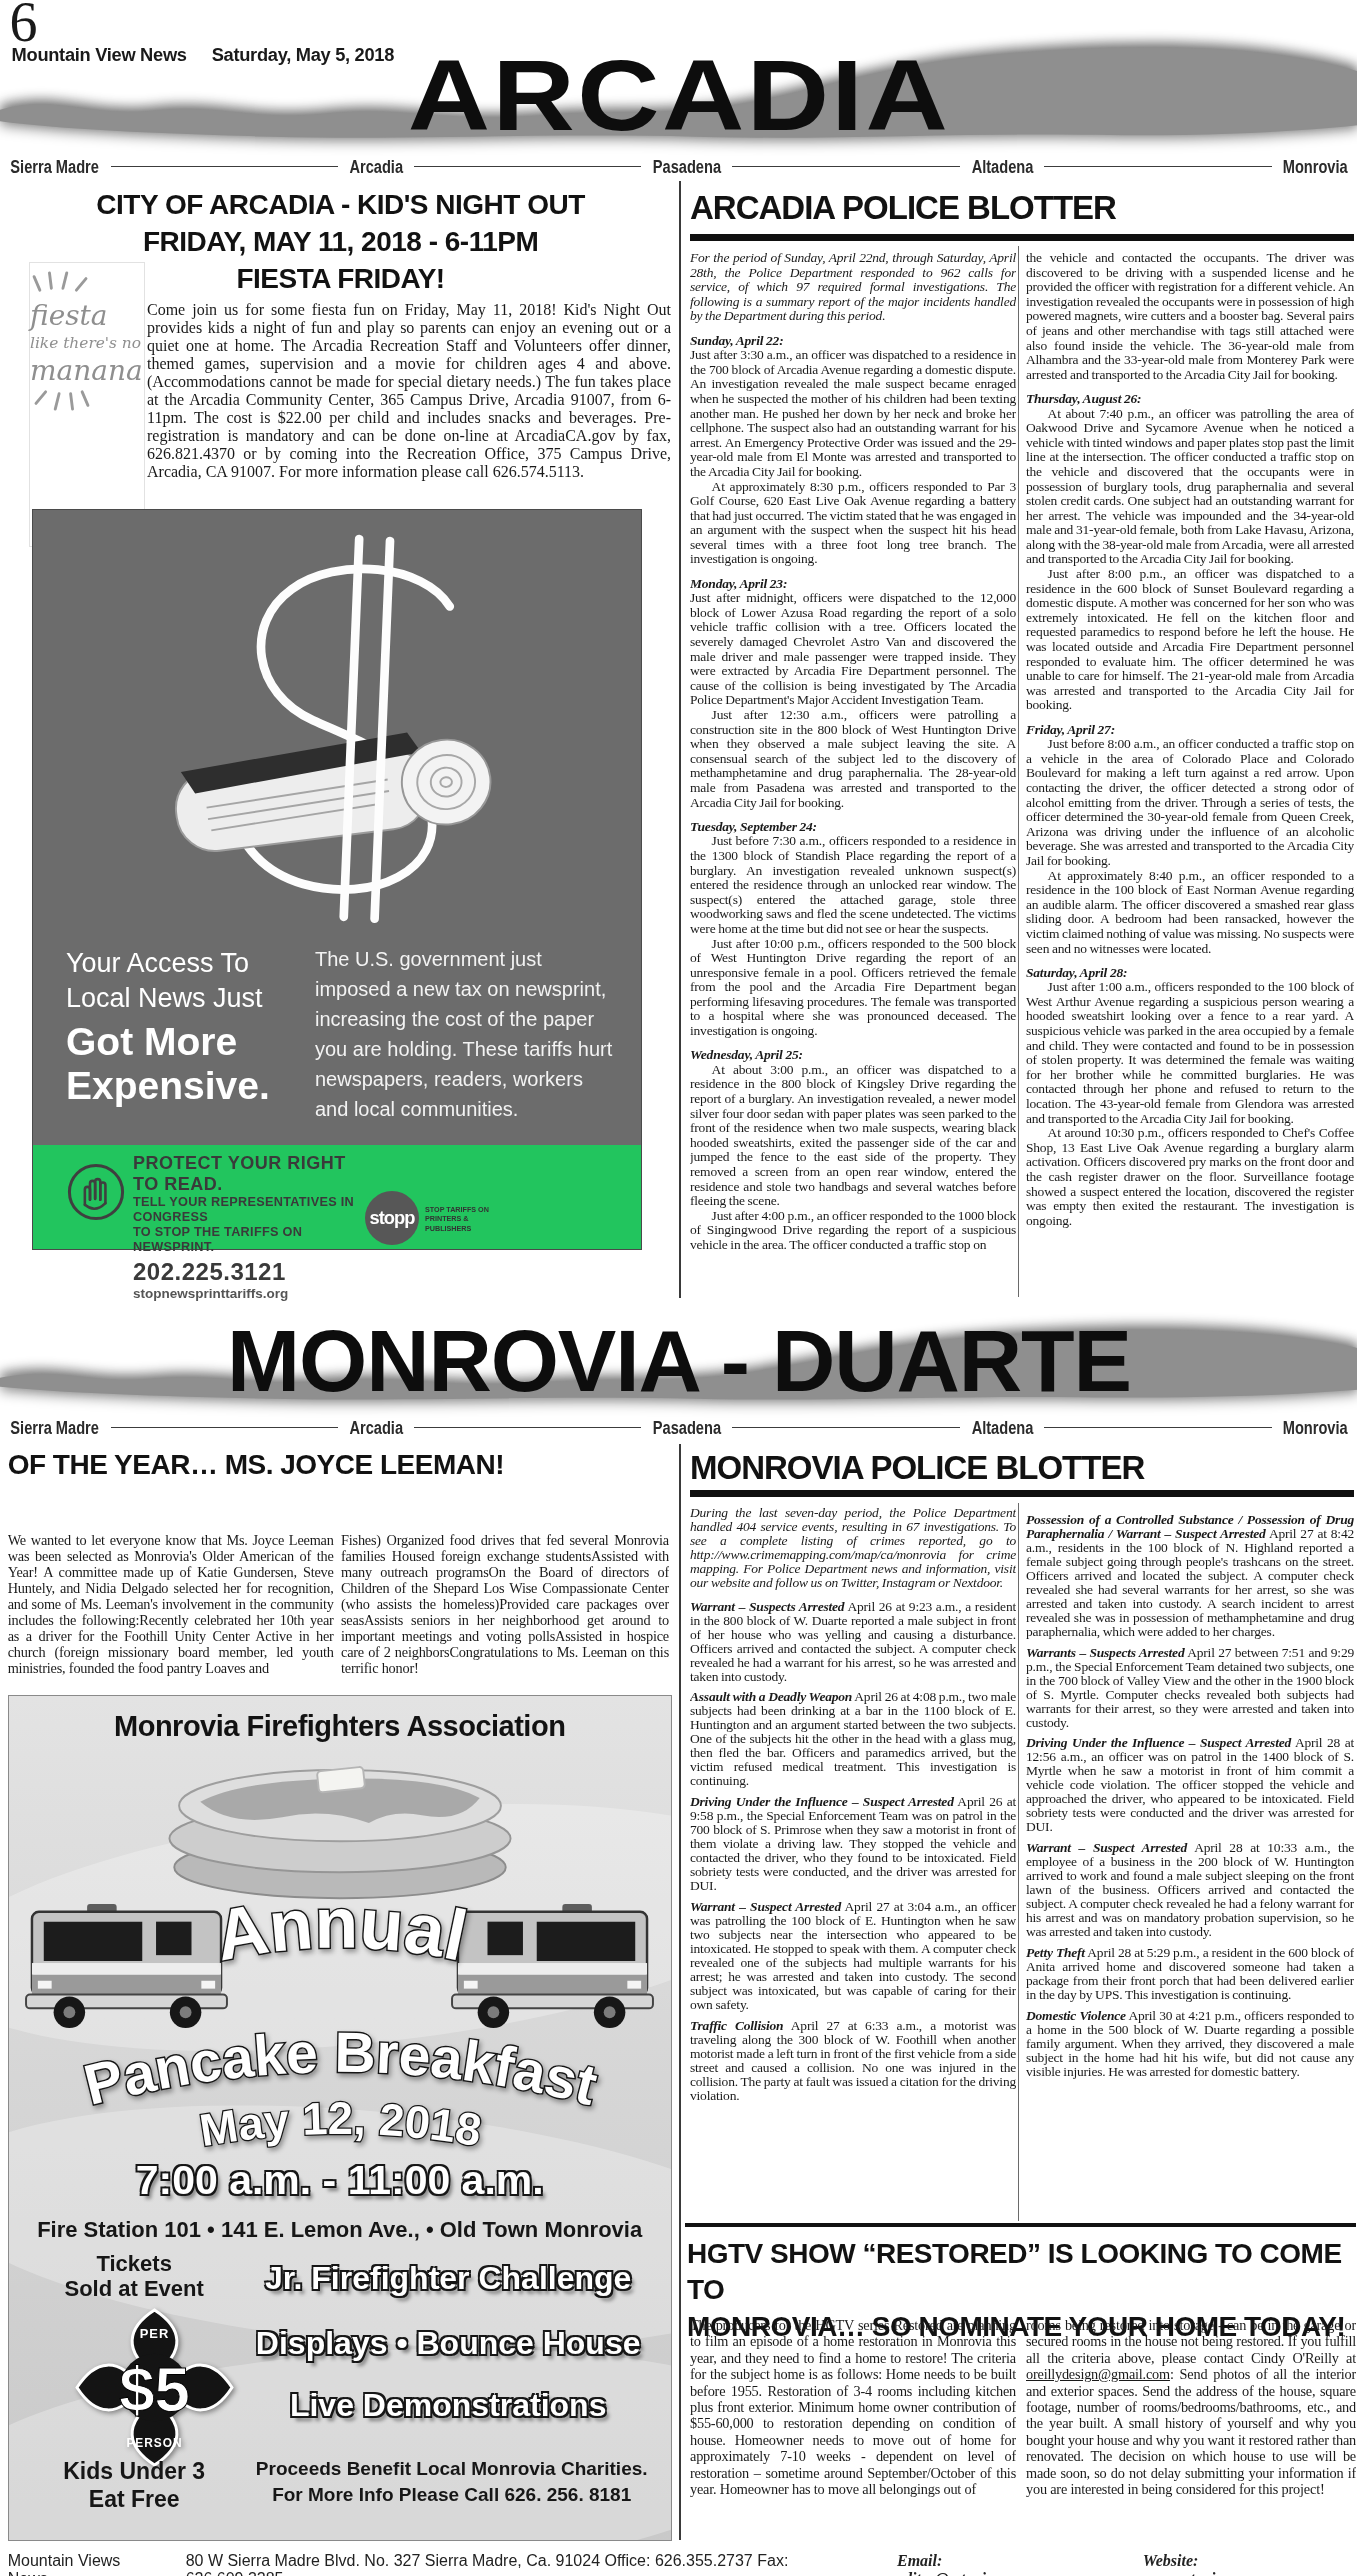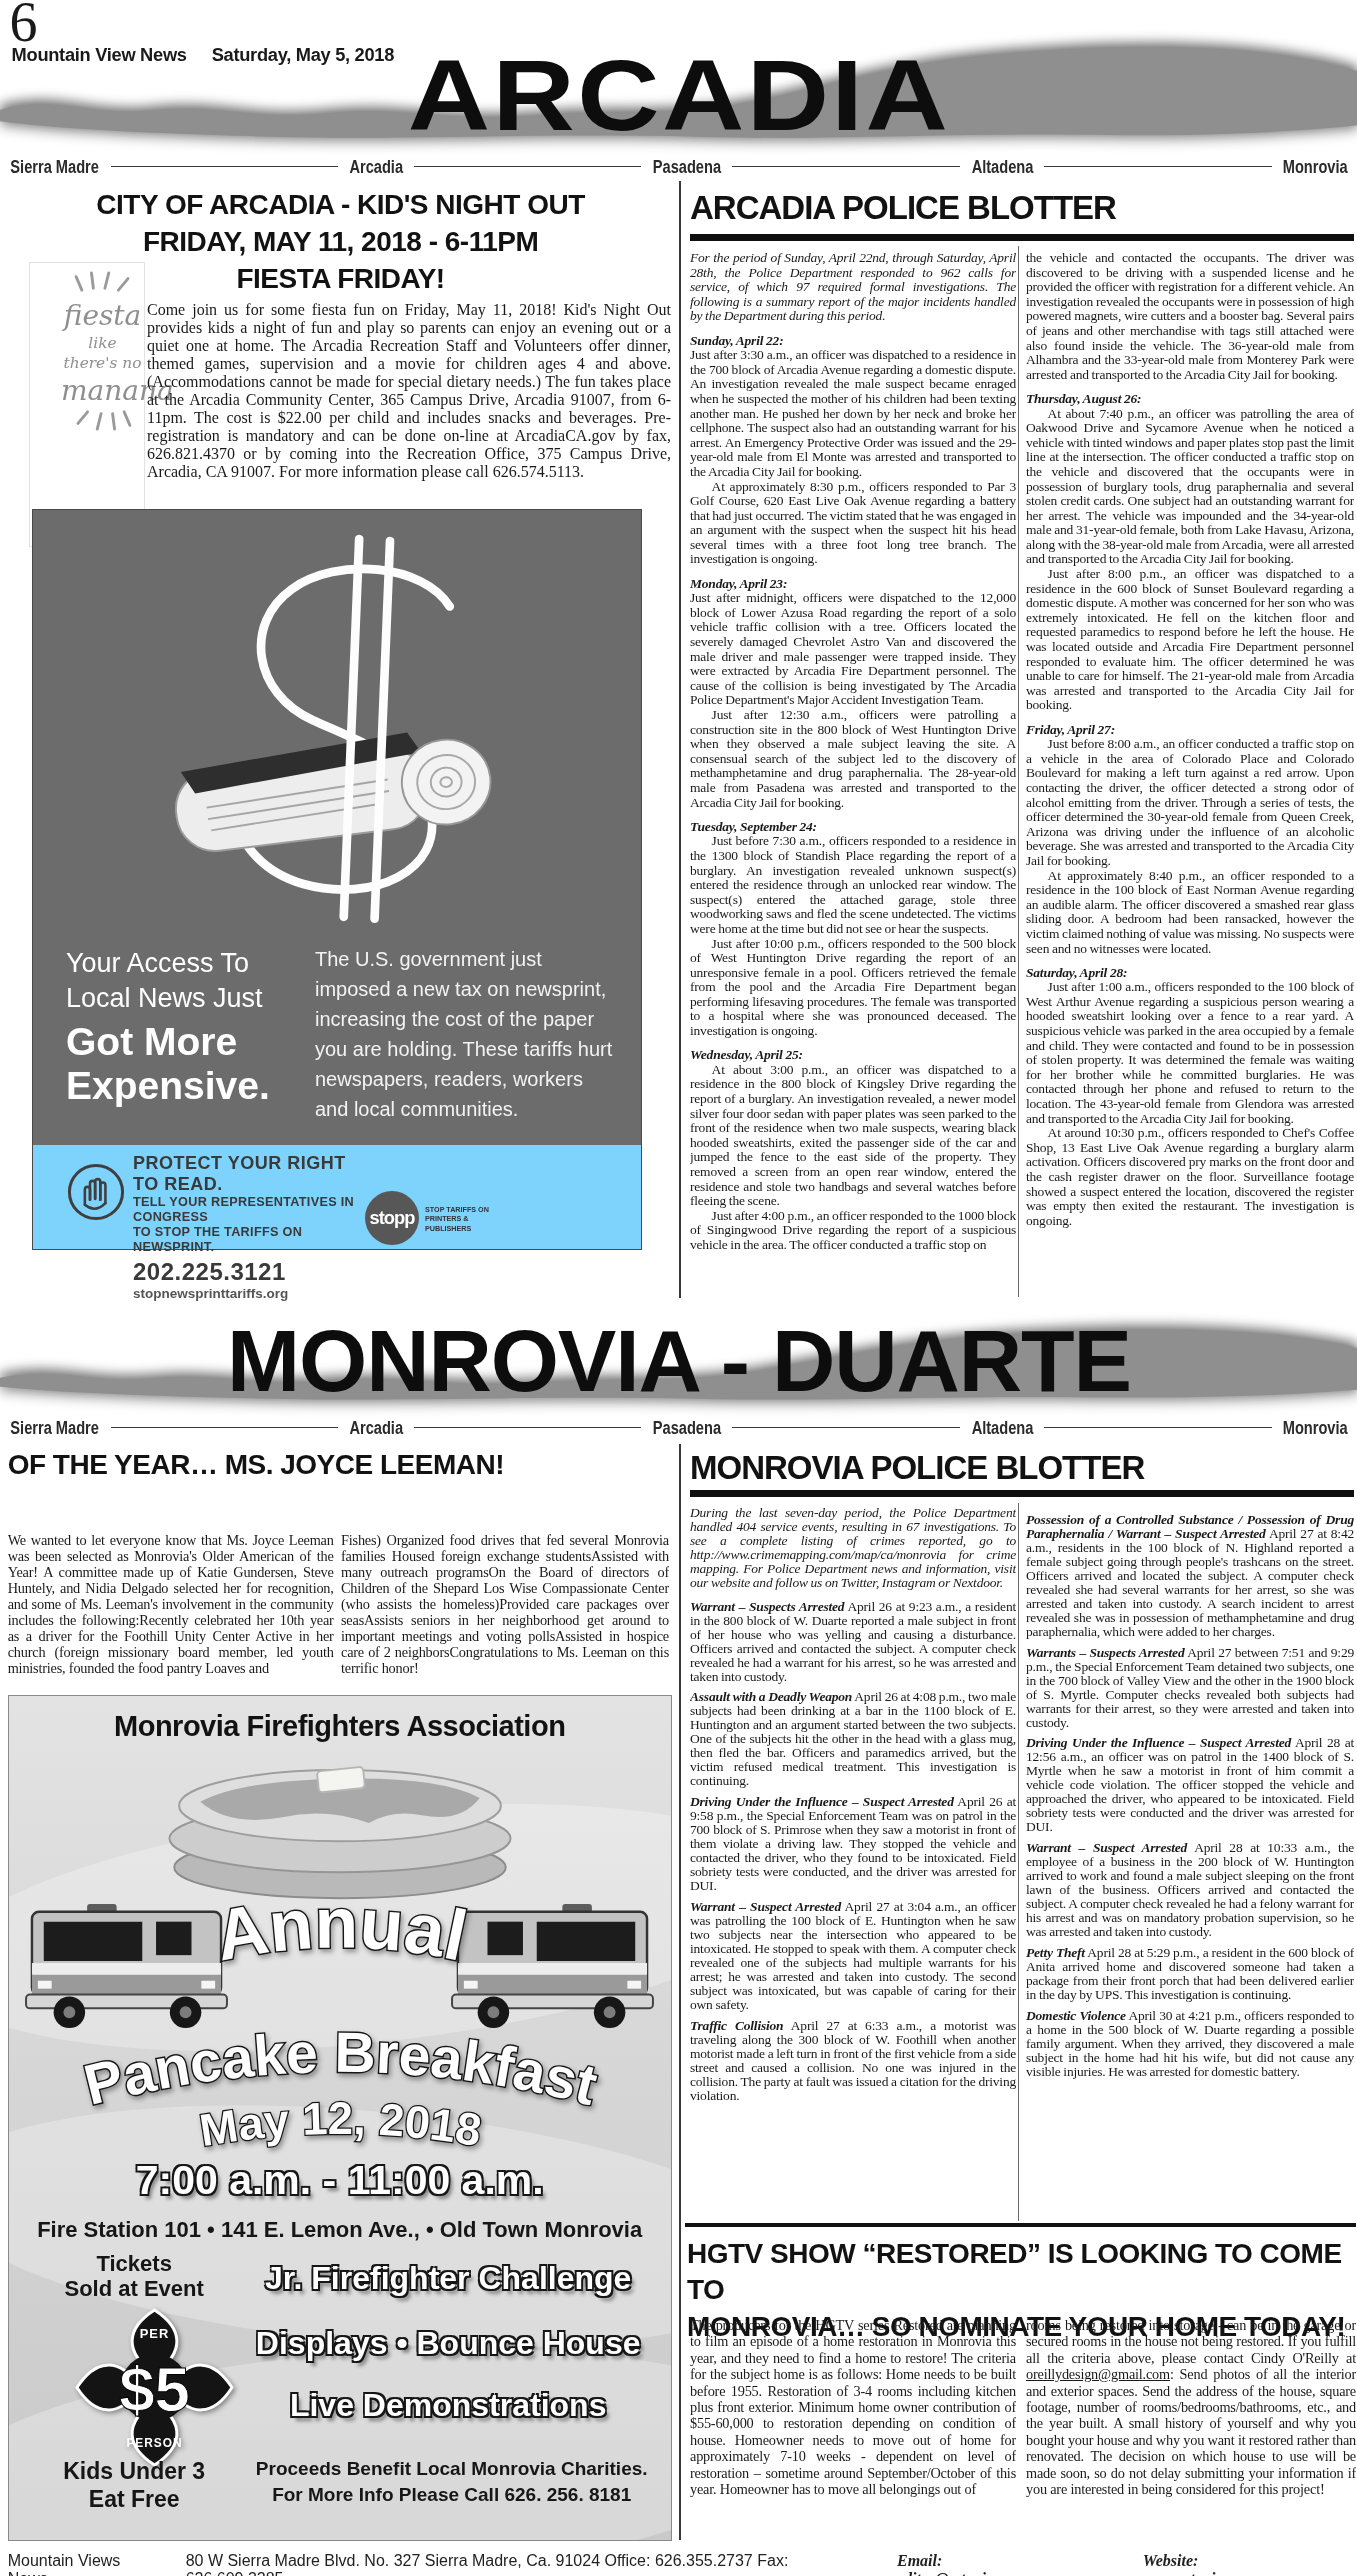--- a/index.html
+++ b/index.html
@@ -31,36 +31,36 @@
   .cities .city { display:inline-block; transform:scale(.95,1.25); white-space:nowrap; }
   #cities-arcadia { top:155px; }
   #cities-monrovia { top:1416px; }
 
   
   .vdiv { width:1.9px; background:#3a3a3a; }
   .coldiv { width:1px; background:#6a6a6a; }
 
   
   #kids-title { left:9.6px; top:187px; width:662px; text-align:center; font-size:28px; line-height:1.32; }
-  #fiesta { left:29px; top:262px; width:116px; height:285px; border:1px solid #e2e2e2; text-align:center;
-            color:#8f8f8f; font-family:"DejaVu Serif",serif; font-style:italic; padding-top:5.8px;padding-left:31px; }
+  #fiesta { left:29px; top:262px; width:116px; height:285px; border:1px solid #e2e2e2; text-align:left;
+            color:#8f8f8f; font-family:"DejaVu Serif",serif; font-style:italic; padding-top:5.8px; }
   #fiesta .w1,#fiesta .w3 { font-size:28px; line-height:1.25; }
   #fiesta .w2 { font-size:15.4px; line-height:1.3; }
   #kids-body { left:147px; top:301px; width:524px; font-size:16px; line-height:18px; text-align:justify; }
 
   
   #tariff-ad { left:32px; top:509px; width:610px; height:741px; border:1.9px solid #4a4a4a; background:#fff; }
   #tariff-gray { position:absolute; left:0; right:0; top:0; bottom:104px; background:#6c6c6c; }
   #tariff-illus { position:absolute; left:50%; transform:translateX(-50%); top:3.9px; }
   #ad-headline { position:absolute; left:33px; top:436px; width:231px; color:#fff; font-family:"Liberation Sans",sans-serif; }
   #ad-headline .light { font-size:27px; line-height:1.3; font-weight:normal; }
   #ad-headline .bold { font-size:39px; line-height:1.12; font-weight:bold; margin-top:3.9px; }
   #ad-body { position:absolute; left:282px; top:434px; width:301px; color:#f3f3f3;
              font-family:"Liberation Sans",sans-serif; font-size:20px; line-height:1.5; font-weight:normal; }
-  #ad-strip { position:absolute; left:0; right:0; bottom:0; height:104px; background:#7dd3fc; }
+  #ad-strip { position:absolute; left:0; right:0; bottom:0; height:104px; background:#22c55e; }
   #ad-strip-text { position:absolute; left:100px; top:7.7px; width:241px; color:#3a3a3a; font-family:"Liberation Sans",sans-serif; }
   .protect { font-size:18px; font-weight:bold; letter-spacing:0.5px; }
   .tell { font-size:12.7px; font-weight:bold; line-height:1.2; letter-spacing:0.3px; }
   .ad-phone { font-size:24px; font-weight:bold; margin-top:1.9px; letter-spacing:0.5px; }
   .ad-url { font-size:13.5px; font-weight:bold; color:#555; }
   #hand-badge { position:absolute; left:33px; top:17.4px; }
   #stopp { position:absolute; left:332px; top:46px; width:54px; height:54px; border-radius:50%; background:#575757;
            display:flex; align-items:center; justify-content:center; }
   #stopp span { color:#fff; font-family:"Liberation Sans",sans-serif; font-weight:bold; font-size:18.3px; letter-spacing:-1px; }
   #stopp-side { position:absolute; left:392px; top:60px; width:87px; font-family:"Liberation Sans",sans-serif;

